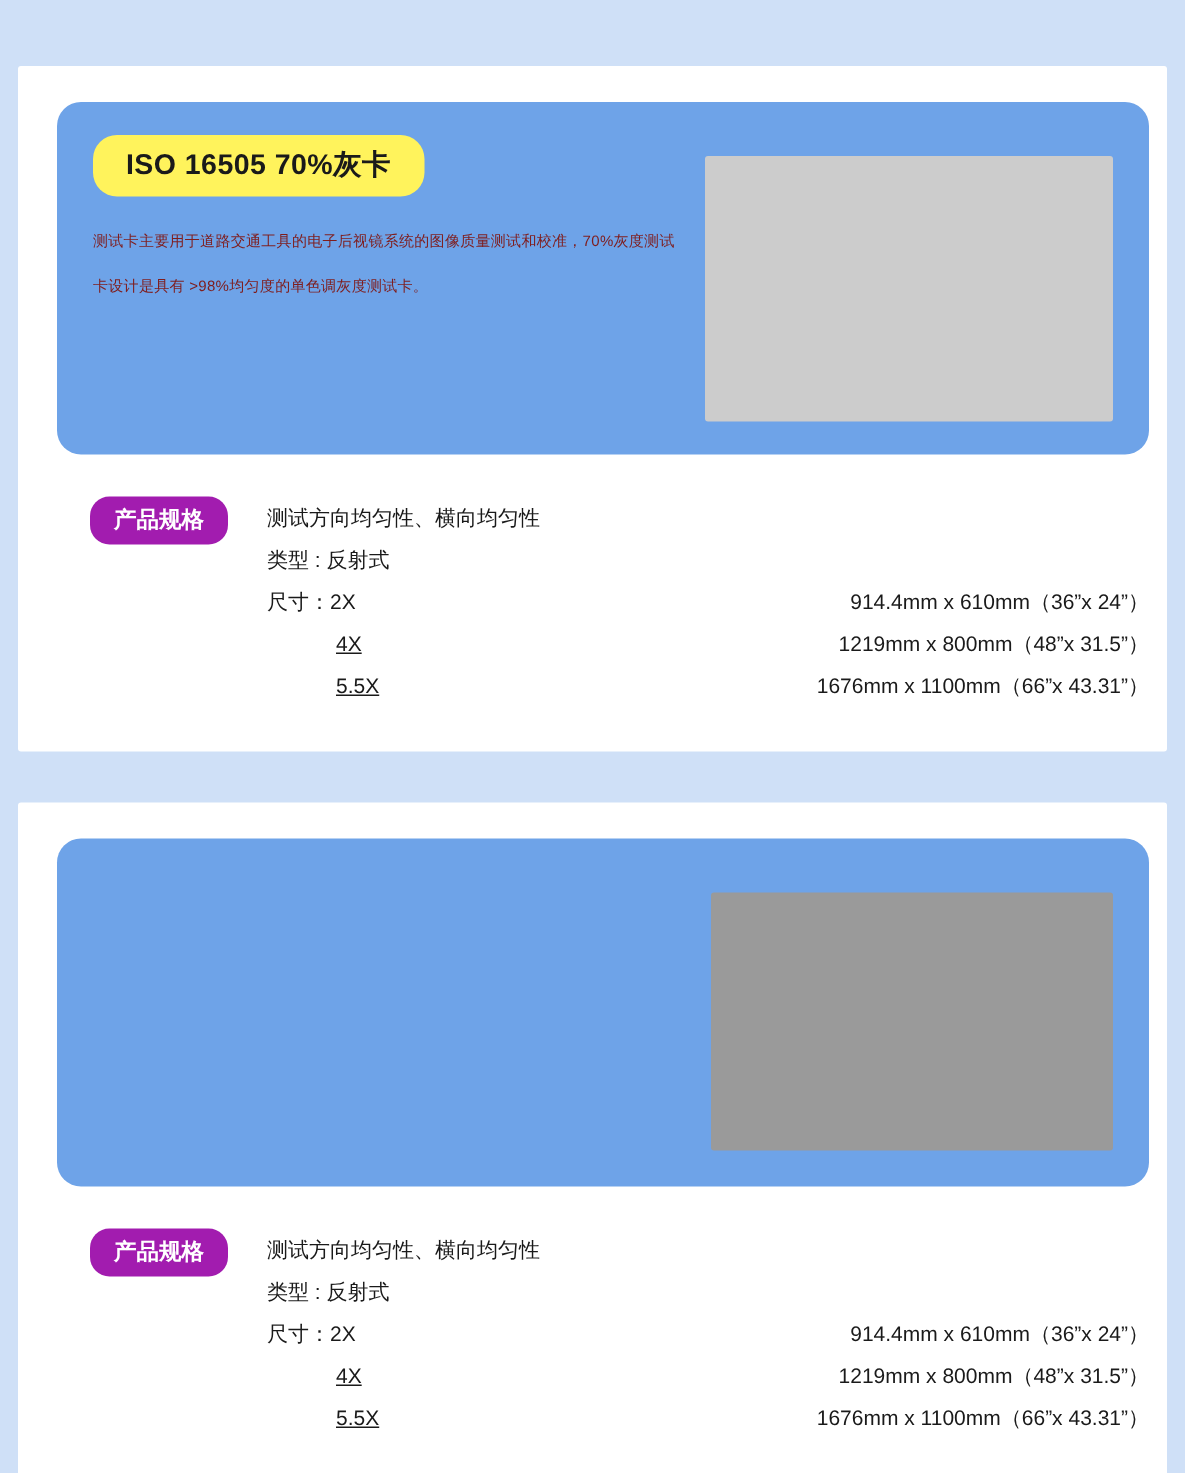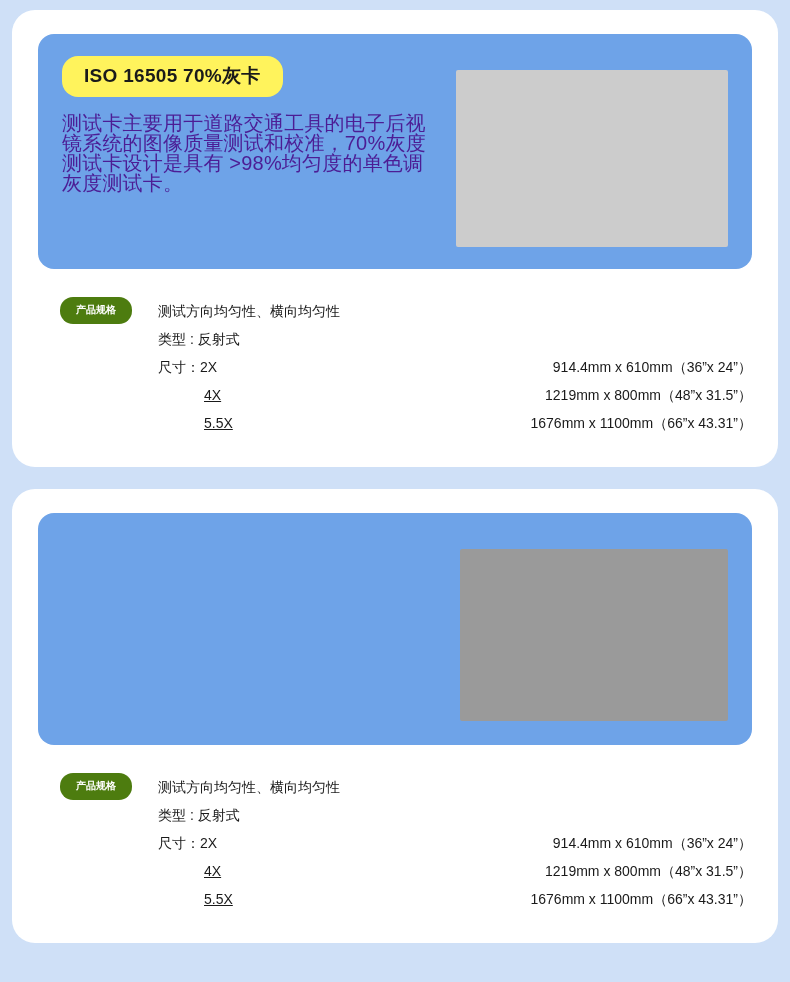--- a/index.html
+++ b/index.html
@@ -16,24 +16,25 @@
   .page {
     width: 790px;
     height: 982px;
     position: relative;
     background: #cfe0f7;
     box-sizing: border-box;
     padding: 10px 12px;
   }
   .card {
     background: #ffffff;
-    border-radius: 23px;
-    padding: 24px 26px 30px 26px;
+    border-radius: 2px;
+    padding: 24px 12px 30px 26px;
     box-sizing: border-box;
     margin-bottom: 22px;
+    margin-top: 34px;
   }
   .panel {
     background: #6ea3e8;
     border-radius: 16px;
     padding: 22px 24px;
     display: flex;
     align-items: flex-start;
     box-sizing: border-box;
     min-height: 232px;
   }
@@ -47,23 +48,23 @@
     background: #fff35c;
     border-radius: 16px;
     padding: 7px 22px 8px 22px;
     font-size: 19px;
     font-weight: bold;
     color: #1a1a1a;
     letter-spacing: 0.3px;
     margin-bottom: 16px;
   }
   .panel-desc {
-    color: #4c1d95;
-    font-size: 20px;
-    line-height: 20px;
+    color: #7f1d1d;
+    font-size: 10px;
+    line-height: 30px;
     letter-spacing: 0.2px;
   }
   .swatch {
     flex: 0 0 auto;
     border-radius: 2px;
   }
   .swatch-70 {
     width: 272px;
     height: 177px;
     background: #cccccc;
@@ -76,23 +77,23 @@
     margin-top: 14px;
   }
   .spec {
     display: flex;
     align-items: flex-start;
     margin-top: 28px;
     padding-left: 22px;
   }
   .spec-label {
     flex: 0 0 auto;
-    background: #4d7c0f;
+    background: #a21caf;
     color: #ffffff;
-    font-size: 10px;
+    font-size: 15px;
     font-weight: bold;
     border-radius: 13px;
     padding: 6px 16px 7px 16px;
     margin-right: 26px;
     white-space: nowrap;
   }
   .spec-body {
     flex: 1 1 auto;
     font-size: 14px;
     color: #1a1a1a;

